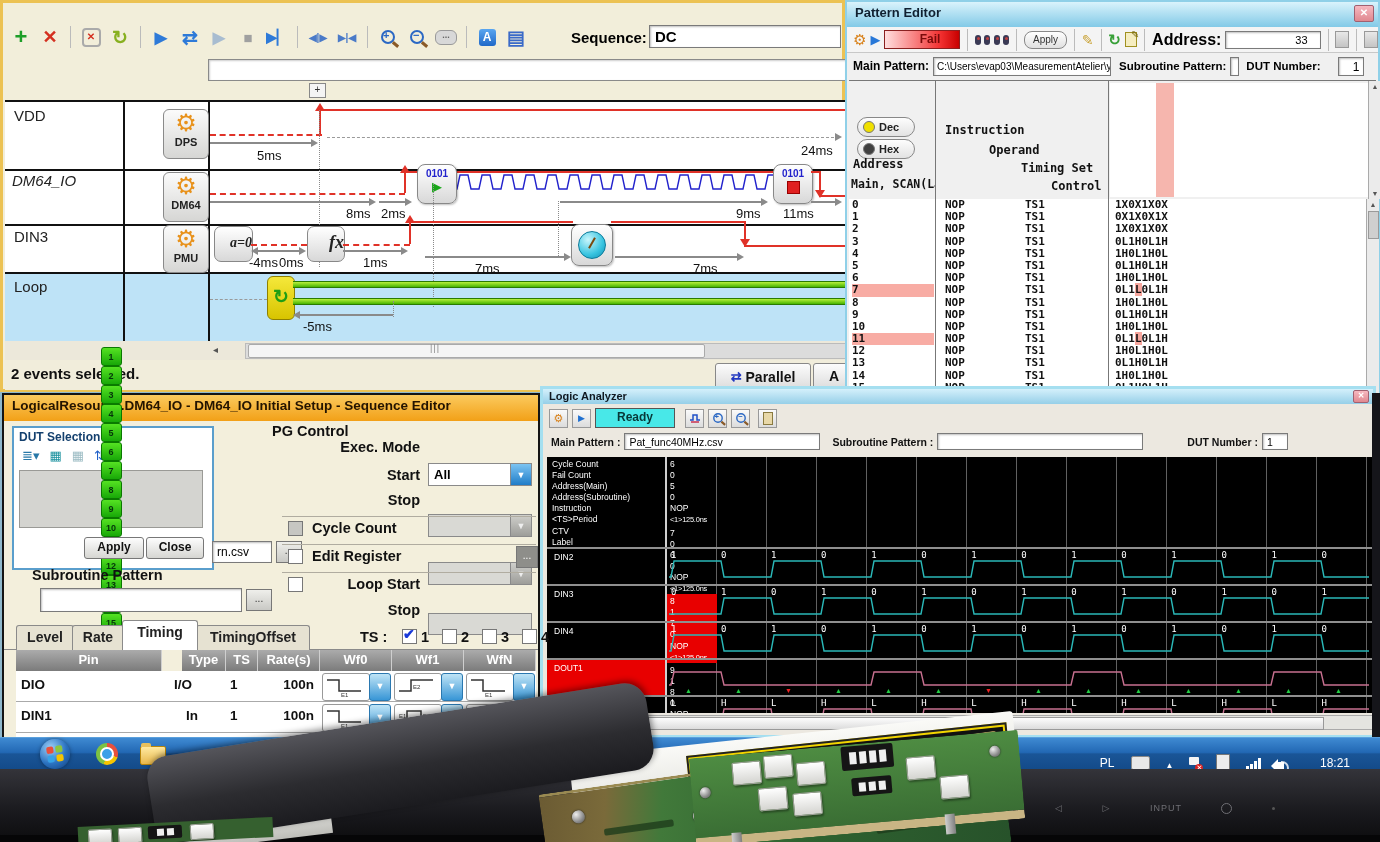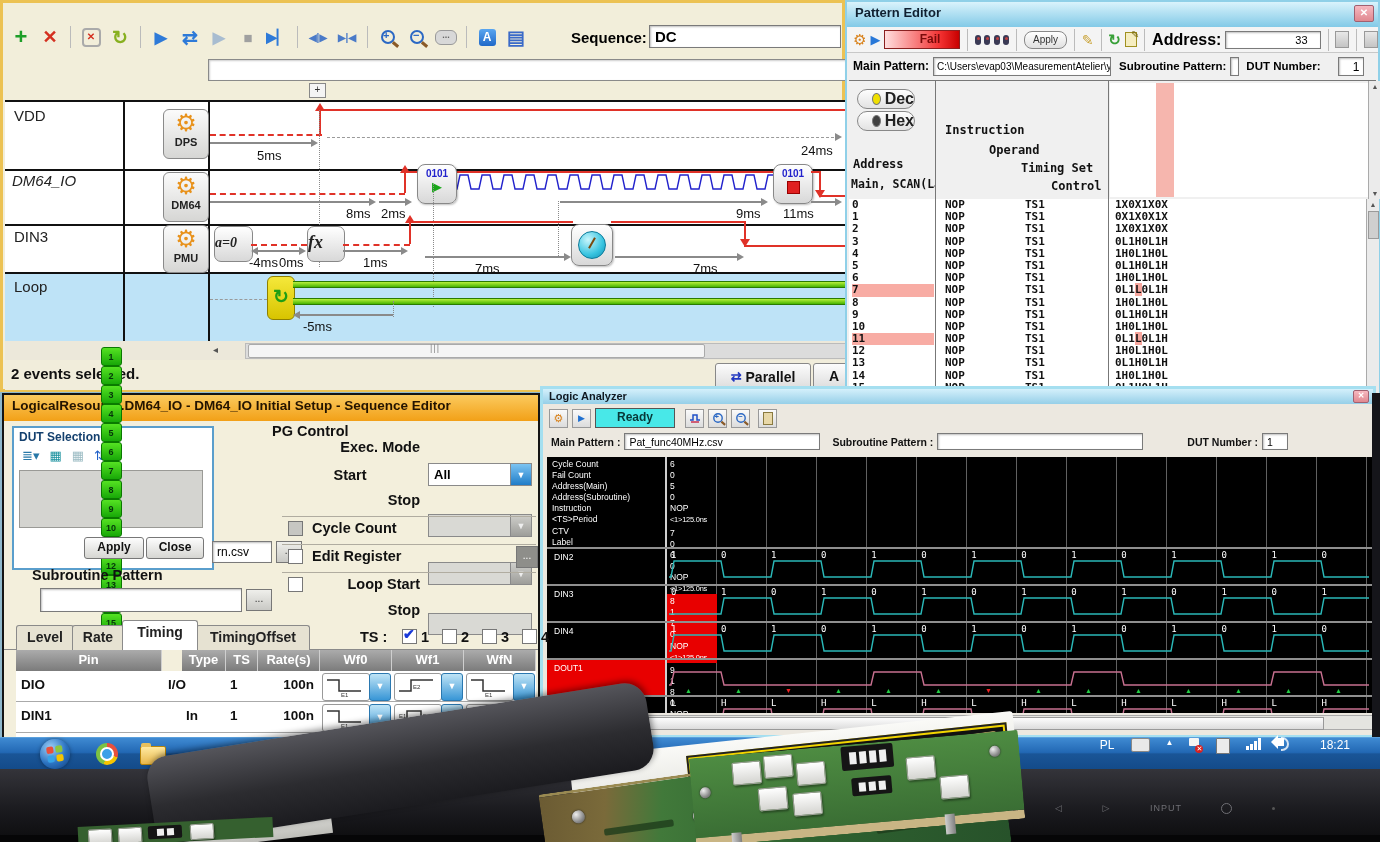--- a/index.html
+++ b/index.html
@@ -64,21 +64,21 @@
   .gearbtn{position:absolute;width:44px;border:1px solid #8a8a8a;border-radius:6px;
      background:linear-gradient(180deg,#fbfbfb,#d6d6d4);text-align:center;}
   .gearbtn .g{font-size:24px;line-height:26px;color:#e8921c;}
   .gearbtn .gl{font-size:11px;font-weight:bold;color:#222;line-height:12px;padding-bottom:2px;}
   .seqbtn{position:absolute;width:38px;height:38px;border:1px solid #888;border-radius:8px;
      background:linear-gradient(180deg,#fff,#d8d8d8);text-align:center;box-shadow:1px 1px 2px rgba(0,0,0,.25);}
   .seqbtn .code{font-size:10px;font-weight:bold;color:#2222cc;line-height:12px;padding-top:3px;}
   .seqbtn .play{color:#18a818;font-size:13px;line-height:13px;}
   .seqbtn .stopg{display:inline-block;width:11px;height:11px;background:#e02020;border:1px solid #900;}
   .fxbtn{position:absolute;border:1px solid #888;border-radius:7px;background:linear-gradient(180deg,#fff,#d8d8d8);
-     text-align:left;font-family:"Liberation Serif",serif;font-style:italic;font-weight:bold;color:#222;}
+     text-align:right;font-family:"Liberation Serif",serif;font-style:italic;font-weight:bold;color:#222;}
   .gauge{width:26px;height:26px;border-radius:50%;margin:6px auto;position:relative;
      background:radial-gradient(circle at 35% 30%,#c9f6fc,#38c4e0 60%,#128cb0);border:1px solid #0a7a9a;}
   .gauge::after{content:'';position:absolute;left:12px;top:5px;width:2px;height:12px;background:#7a4a10;transform:rotate(30deg);}
   .loopbtn{position:absolute;left:262px;top:271px;width:26px;height:42px;border:1.5px solid #8f8000;border-radius:6px;
      background:linear-gradient(180deg,#f5e83a,#d8c400);text-align:center;}
   .loopbtn span{color:#1f9e14;font-size:19px;line-height:40px;font-weight:bold;}
   .greenbar{position:absolute;height:5px;background:linear-gradient(180deg,#b8f03c,#46b400);border-top:1px solid #2a7a00;border-bottom:1px solid #2a7a00;}
   #dc .hscroll{position:absolute;left:2px;top:338px;width:841px;height:19px;background:#ece8da;border-bottom:1px solid #aaa;}
   #dc .status{position:absolute;left:2px;top:357px;width:841px;height:30px;background:#f1eddb;}
   #dc .status .txt{position:absolute;left:6px;top:5px;font-size:15px;font-weight:bold;color:#111;}
@@ -107,21 +107,21 @@
   .saveic::after{content:'✎';position:absolute;right:-3px;top:-4px;font-size:10px;color:#7a6a10;}
   .grayic{width:15px;height:15px;background:linear-gradient(180deg,#e8e8e8,#c4c4c4);border:1px solid #999;}
   #pe .row2{position:absolute;left:0;top:51px;width:531px;height:26px;display:flex;align-items:center;gap:4px;padding-left:6px;box-sizing:border-box;}
   #pe-head{position:absolute;left:2px;top:78px;width:527px;height:118px;background:#f0f0f0;border-top:1px solid #777;border-bottom:1px solid #777;}
   .pe-v{position:absolute;top:0;bottom:0;width:1px;background:#777;}
   .pehl{position:absolute;font-family:"DejaVu Sans Mono",monospace;font-weight:bold;font-size:12px;color:#111;white-space:pre;}
   .pinlines{position:absolute;left:261px;top:2px;width:260px;height:114px;background:#fff;overflow:hidden;}
   .pinlines div{font-family:"DejaVu Sans Mono",monospace;font-weight:bold;font-size:13px;line-height:13px;letter-spacing:5px;white-space:pre;color:#111;position:relative;z-index:2;padding-left:5px;}
   .pinstripe{position:absolute;left:46px;top:0;width:13px;height:114px;background:#f6b6ae;z-index:1;}
   .radio{width:58px;height:20px;border:1px solid #888;border-radius:10px;background:linear-gradient(180deg,#fdfdfd,#e2e2e2);
-     display:flex;align-items:center;gap:4px;padding-left:14px;box-sizing:border-box;font-size:16px;font-weight:bold;color:#222;}
+     display:flex;align-items:center;gap:4px;padding-left:5px;box-sizing:border-box;font-size:11px;font-weight:bold;color:#222;margin-top:28px;}
   .radio .dot{width:10px;height:10px;border-radius:50%;border:1px solid #777;}
   #pe-data{position:absolute;left:2px;top:197px;width:517px;height:195px;background:#fff;overflow:hidden;}
   .pr{position:relative;height:12.2px;font-family:"DejaVu Sans Mono",monospace;font-weight:bold;font-size:11px;line-height:12.2px;color:#111;}
   .pr .a{position:absolute;left:3px;width:82px;}
   .pr[data-hl="1"] .a{background:#f8aca4;}
   .pr .i{position:absolute;left:96px;}
   .pr .t{position:absolute;left:176px;}
   .pr .d{position:absolute;left:266px;white-space:pre;}
   .pr .f{background:#f8a79e;}
   .vscroll{position:absolute;background:#ebebeb;border-left:1px solid #aaa;}
@@ -205,21 +205,21 @@
   .flag{position:absolute;left:7px;top:7px;width:16px;height:16px;transform:rotate(-8deg);display:grid;
      grid-template-columns:7px 7px;grid-template-rows:7px 7px;gap:1.5px;}
   .flag i{border-radius:2px;}
   .chrome{position:absolute;left:96px;top:5px;width:22px;height:22px;border-radius:50%;
      background:conic-gradient(#e8503c 0 30%,#f5c400 30% 55%,#7cc243 55% 100%);position:absolute;}
   .chrome::after{content:'';position:absolute;left:6px;top:6px;width:10px;height:10px;border-radius:50%;
      background:#3ca0e8;border:2px solid #fff;box-sizing:content-box;margin:-2px;}
   .folder{position:absolute;left:140px;top:8px;width:24px;height:17px;border-radius:2px;
      background:linear-gradient(180deg,#ffe9a0,#e8b84c);border:1px solid #b8860b;}
   .folder::before{content:'';position:absolute;left:0;top:-4px;width:10px;height:4px;background:#e8c05c;border-radius:2px 2px 0 0;}
-  .tray{position:absolute;right:30px;top:0;height:32px;display:flex;align-items:flex-start;gap:16px;color:#fff;}
+  .tray{position:absolute;right:30px;top:0;height:32px;display:flex;align-items:flex-end;gap:16px;color:#fff;}
   .kbic{width:17px;height:12px;background:#e8e8e8;border-radius:2px;border:1px solid #888;}
   .flagic{width:11px;height:13px;position:relative;}
   .flagic::before{content:'';position:absolute;left:0;top:0;width:10px;height:8px;background:#f4f4f4;border-radius:1px;}
   .flagic::after{content:'✕';position:absolute;right:-3px;bottom:-2px;font-size:7px;color:#fff;background:#d82020;border-radius:50%;
      width:8px;height:8px;line-height:8px;text-align:center;}
   .clipic{width:12px;height:14px;background:#ececec;border:1px solid #777;border-radius:1px;}
   .bars{display:flex;align-items:flex-end;gap:1.5px;height:12px;}
   .bars i{width:2.5px;background:#fff;display:block;}
   .spk{width:7px;height:8px;background:#fff;position:relative;margin-right:4px;}
   .spk::before{content:'';position:absolute;left:-6px;top:-3px;border-top:7px solid transparent;border-bottom:7px solid transparent;border-right:7px solid #fff;}
@@ -636,21 +636,21 @@
 
   <div class="field abs" style="left:208px;top:146px;width:60px;height:22px;font-size:12px;padding:3px 0 0 4px;box-sizing:border-box">rn.csv</div>
   <div class="dots3" style="left:272px;top:146px;width:24px;height:20px">...</div>
   <div class="lr-lab" style="left:28px;top:172px">Subroutine Pattern</div>
   <div class="field abs" style="left:36px;top:193px;width:202px;height:24px"></div>
   <div class="dots3" style="left:242px;top:194px;width:24px;height:20px">...</div>
 
   <div class="lr-lab" style="left:268px;top:28px">PG Control</div>
   <div class="lr-lab" style="left:276px;top:44px;width:140px;text-align:right">Exec. Mode</div>
   <div class="combo abs b" style="left:424px;top:42px;width:104px;height:23px;font-size:13px;padding:3px 0 0 5px"><span>All</span><span class="chev">▼</span></div>
-  <div class="lr-lab" style="left:276px;top:72px;width:140px;text-align:center">Start</div>
+  <div class="lr-lab" style="left:276px;top:72px;width:140px;text-align:right">Start</div>
   <div class="combo dis abs" style="left:424px;top:70px;width:104px;height:23px">
       <span class="chev">▼</span>
     </div>
   <div class="lr-lab" style="left:276px;top:97px;width:140px;text-align:right">Stop</div>
   <div class="combo dis abs" style="left:424px;top:95px;width:104px;height:23px">
       <span class="chev">▼</span>
     </div>
   <div class="lr-sep" style="top:121px"></div>
   <div class="cb dis" style="left:284px;top:126px"></div>
   <div class="lr-lab" style="left:308px;top:125px">Cycle Count</div>
@@ -693,21 +693,21 @@
     <div class="th" style="left:0;width:146px">Pin</div>
     <div class="th" style="left:166px;width:44px">Type</div>
     <div class="th" style="left:210px;width:32px">TS</div>
     <div class="th" style="left:242px;width:62px">Rate(s)</div>
     <div class="th" style="left:304px;width:72px">Wf0</div>
     <div class="th" style="left:376px;width:72px">Wf1</div>
     <div class="th" style="left:448px;width:72px">WfN</div>
 
     <div class="tr" style="left:0;top:21px;width:520px">
       <span class="td" style="left:5px">DIO</span>
-      <span class="td" style="left:152px">I/O</span>
+      <span class="td" style="left:158px">I/O</span>
       <span class="td" style="left:214px">1</span>
       <span class="td" style="left:242px;width:56px;text-align:right">100n</span>
       <div class="wfcell" style="left:306px">
           <div class="wfbtn"><svg width="44" height="24">
               <path d="M4 6 H16 V17 H38" fill="none" stroke="#333" stroke-width="1.5"></path>
               <text x="18" y="23" font-size="6" fill="#333">E1</text>
             </svg></div>
           <div class="wfdd">▼</div>
         </div>
       <div class="wfcell" style="left:378px">

